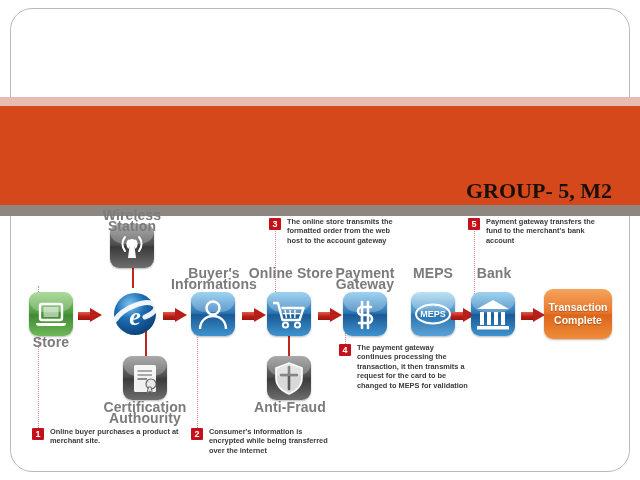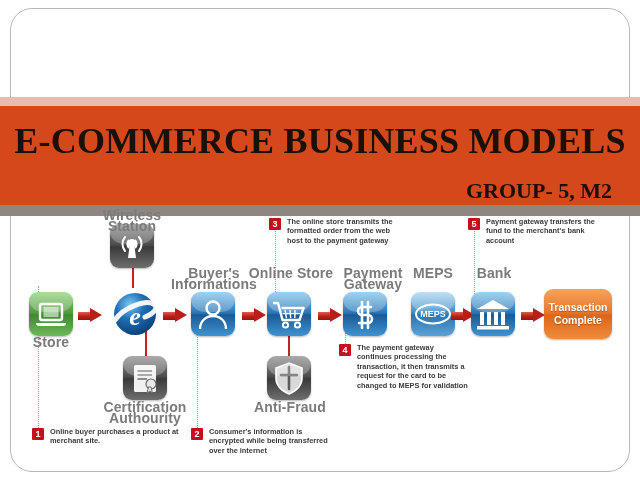--- a/index.html
+++ b/index.html
@@ -74,21 +74,20 @@
 <body>
 
 <div id="slide">
 
   <div class="frame"></div>
 
   <div class="band-pink"></div>
   <div class="band-orange"></div>
   <div class="band-gray"></div>
 
-  <div class="title">E-COMMERCE BUSINESS MODELS</div>
   <div class="subtitle">GROUP- 5, M2</div>
 
   <div class="diagram">
 
     <div class="leader" style="left:27px;top:70px;height:150px;"></div>
     <div class="leader" style="left:186px;top:108px;height:112px;"></div>
     <div class="leader" style="left:264px;top:12px;height:68px;"></div>
     <div class="leader" style="left:334px;top:88px;height:40px;"></div>
     <div class="leader" style="left:463px;top:12px;height:68px;"></div>
 
@@ -217,21 +216,21 @@
       <div class="tile tile-blue glossy">
         <svg width="44" height="44" viewBox="0 0 44 44">
           <g fill="none" stroke="#ffffff" stroke-width="2.6" stroke-linecap="round">
             <path d="M28 15 h-9 a4 4 0 0 0 0 8 h6 a4 4 0 0 1 0 8 h-9"></path>
             <line x1="19" y1="10" x2="19" y2="36"></line>
             <line x1="25" y1="10" x2="25" y2="36"></line>
           </g>
         </svg>
       </div>
     </div>
-    <div class="cap" style="left:316px;top:52px;">Payment Gateway</div>
+    <div class="cap" style="left:308px;top:52px;">Payment Gateway</div>
 
     <div class="node" style="left:400px;top:76px;">
       <div class="tile tile-blue2 glossy">
         <svg width="44" height="44" viewBox="0 0 44 44">
           <ellipse cx="22" cy="22" rx="17" ry="9.5" fill="none" stroke="#ffffff" stroke-width="2"></ellipse>
           <ellipse cx="22" cy="22" rx="13.5" ry="6.6" fill="#2f7cbb" opacity=".5"></ellipse>
           <text x="22" y="25.3" font-family="Liberation Sans, sans-serif" font-size="9" font-weight="700" fill="#ffffff" text-anchor="middle">MEPS</text>
         </svg>
       </div>
     </div>
@@ -270,21 +269,21 @@
       <div class="stepText">Online buyer purchases a product at merchant site.</div>
     </div>
 
     <div class="step" style="left:180px;top:212px;width:140px;">
       <div class="badge">2</div>
       <div class="stepText">Consumer's information is encrypted while being transferred over the internet</div>
     </div>
 
     <div class="step" style="left:258px;top:2px;width:132px;">
       <div class="badge">3</div>
-      <div class="stepText">The online store transmits the formatted order from the web host to the payment gateway</div>
+      <div class="stepText">The online store transmits the formatted order from the web host to the account gateway</div>
     </div>
 
     <div class="step" style="left:328px;top:128px;width:130px;">
       <div class="badge">4</div>
       <div class="stepText">The payment gateway continues processing the transaction, it then transmits a request for the card to be changed to MEPS for validation</div>
     </div>
 
     <div class="step" style="left:457px;top:2px;width:140px;">
       <div class="badge">5</div>
       <div class="stepText">Payment gateway transfers the fund to the merchant's bank account</div>

